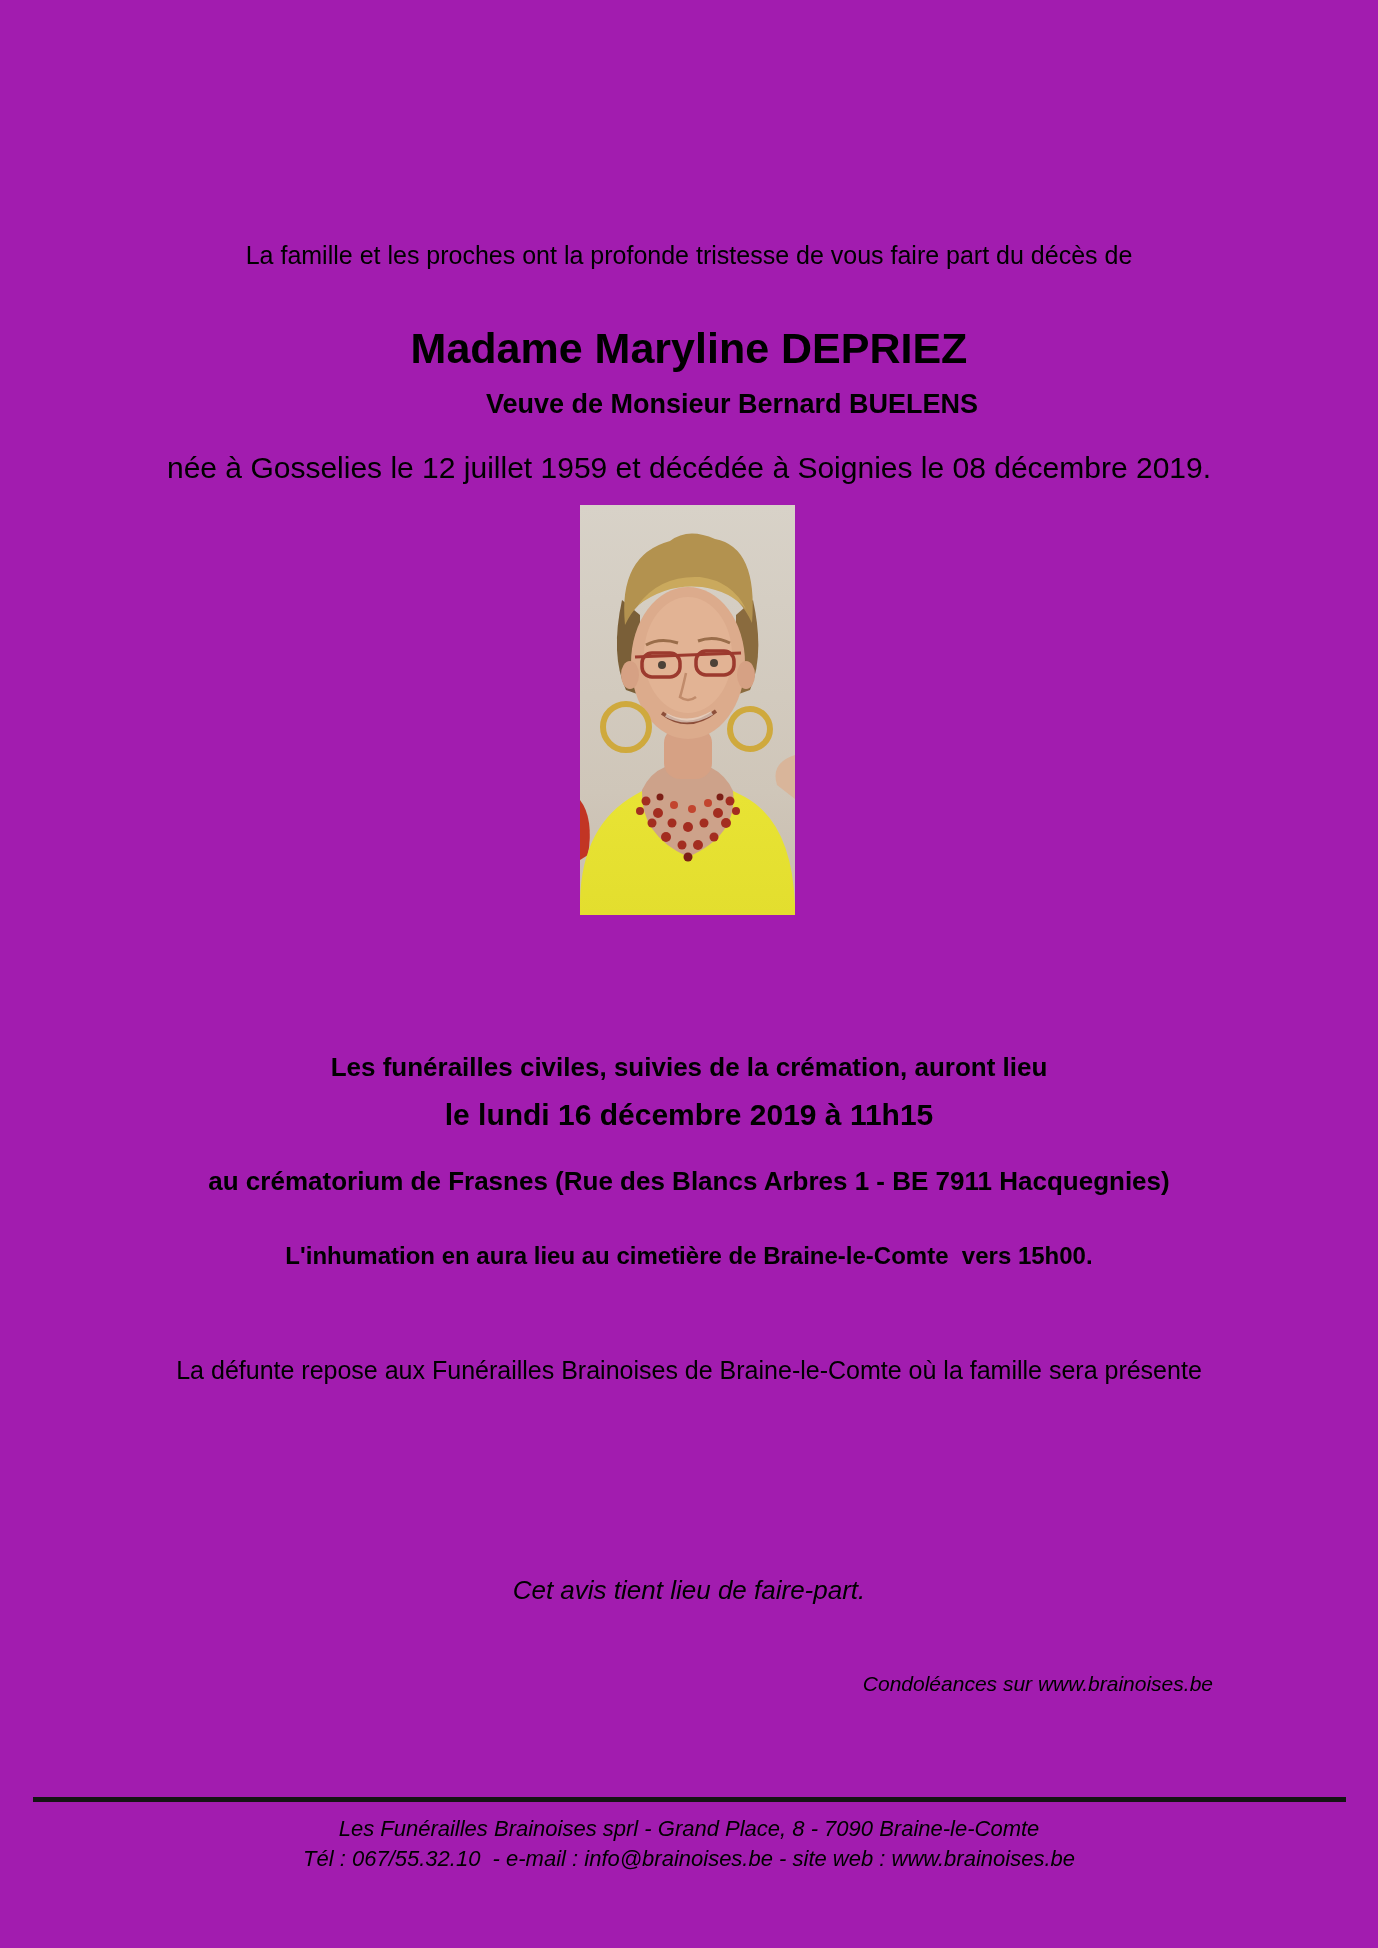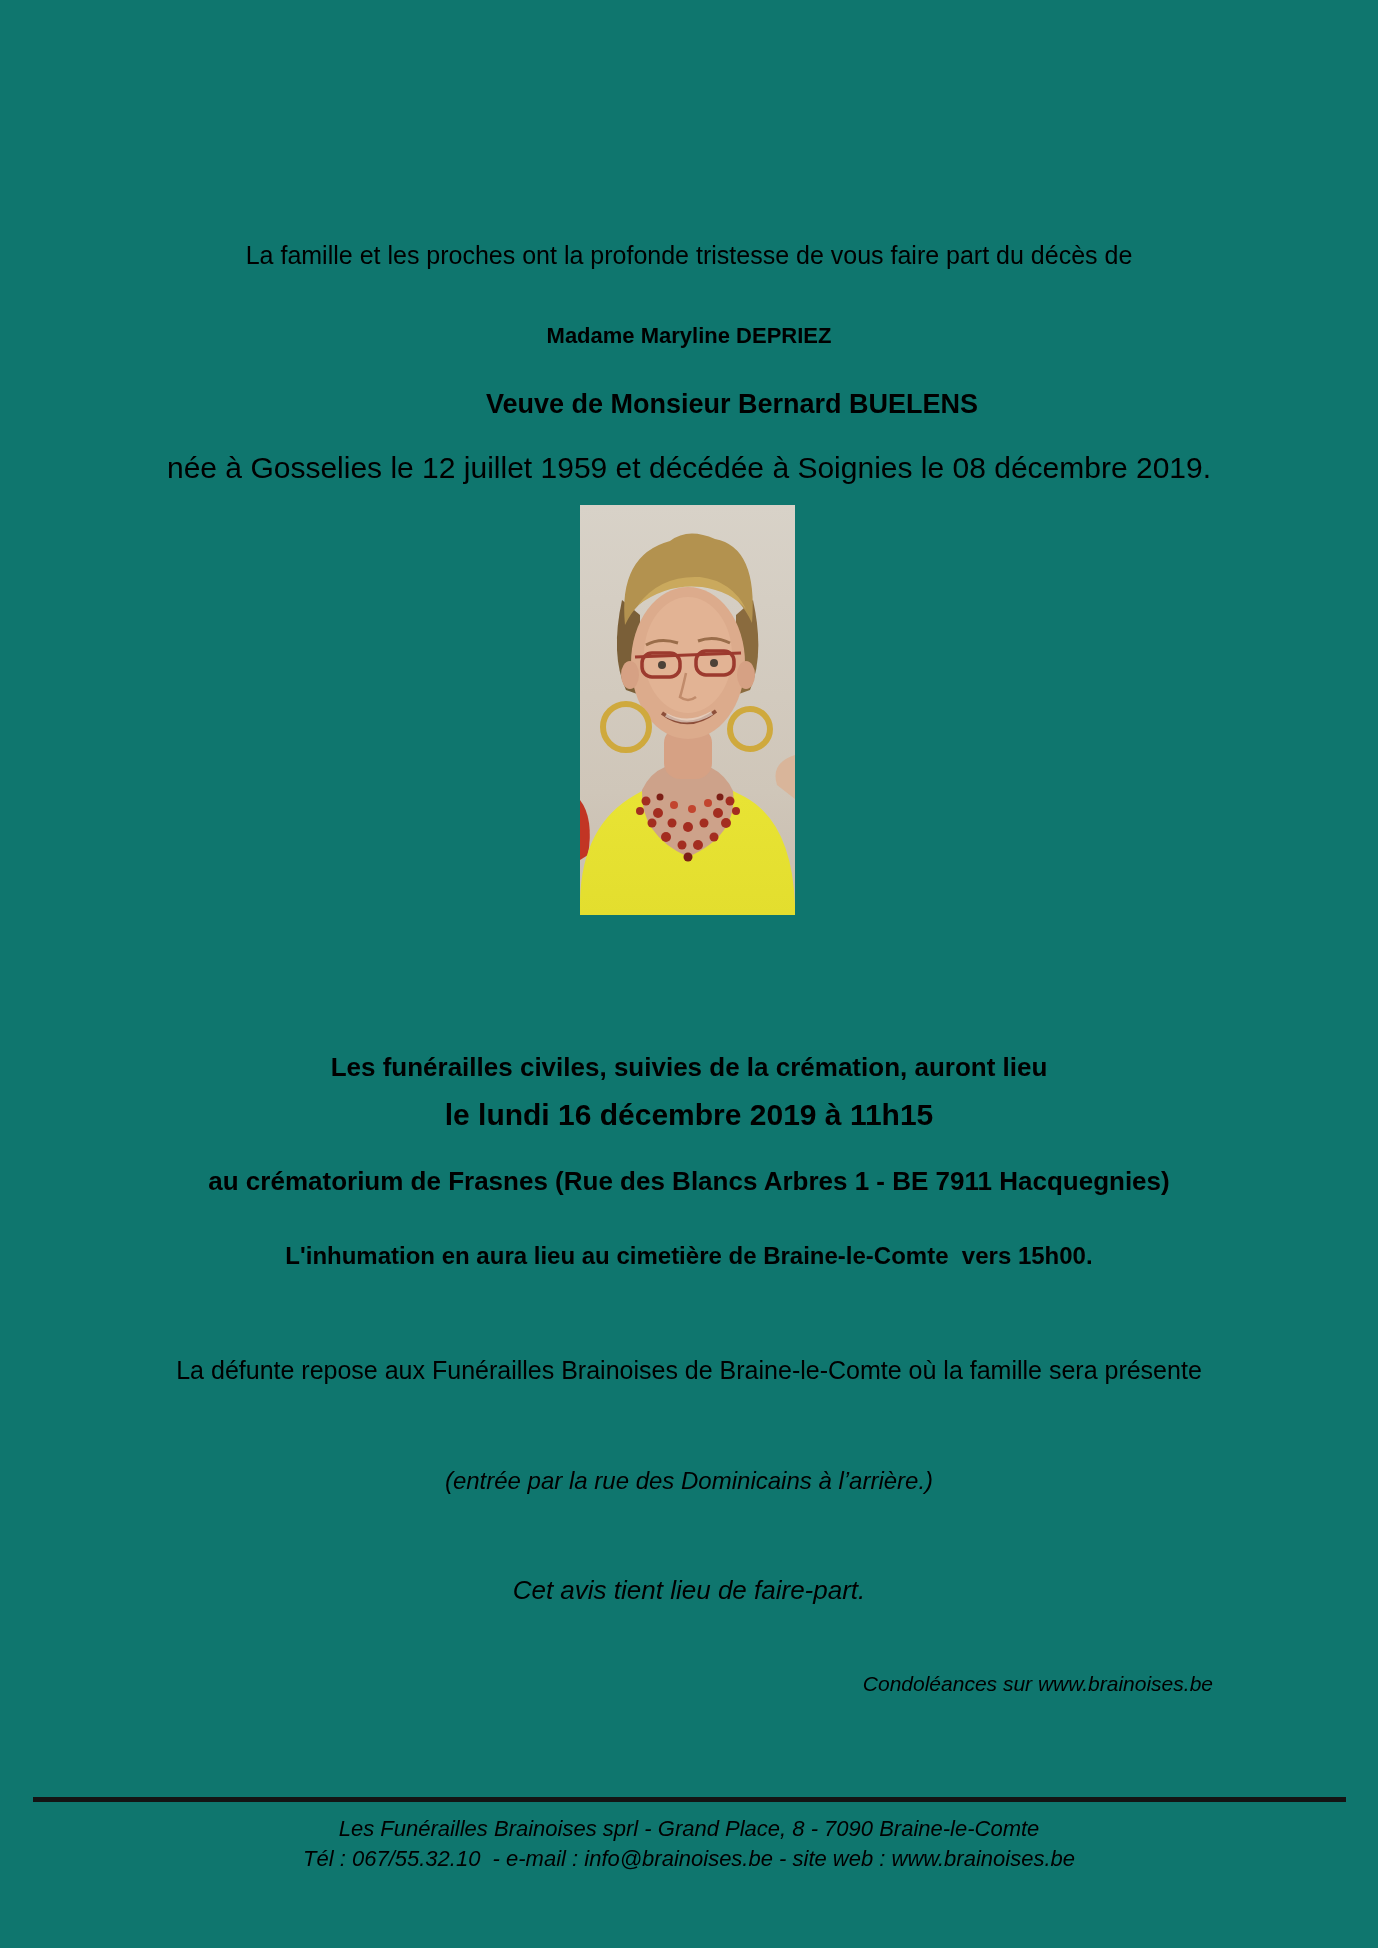--- a/index.html
+++ b/index.html
@@ -4,35 +4,35 @@
 <style>
   html, body {
     margin: 0;
     padding: 0;
     background: #ffffff;
   }
   .page {
     position: relative;
     width: 1378px;
     height: 1948px;
-    background: #0f766e;
+    background: #a21caf;
     font-family: "Liberation Sans", sans-serif;
     color: #000000;
     overflow: hidden;
   }
   .line {
     position: absolute;
     left: 0;
     width: 100%;
     text-align: center;
     white-space: pre-wrap;
     line-height: 1.25;
   }
   .intro        { top: 240px;  font-size: 25px; }
-  .name         { top: 322px;  font-size: 22px; font-weight: bold; text-align: center; }
+  .name         { top: 322px;  font-size: 43px; font-weight: bold; text-align: center; }
   .widow        { top: 388px;  font-size: 27px; font-weight: bold; padding-left: 43px; }
   .birthdeath   { top: 449px;  font-size: 30px; }
   .ceremony     { top: 972px;  font-size: 26px; font-weight: bold; line-height: 38px; }
   .ceremonydate { top: 1096px; font-size: 30px; font-weight: bold; }
   .burial       { top: 1241px; font-size: 24px; font-weight: bold; }
   .repose       { top: 1355px; font-size: 25px; }
   .visit        { top: 1418px; font-size: 25px; }
   .entrance     { top: 1466px; font-size: 24px; font-style: italic; }
   .notice       { top: 1538px; font-size: 26px; font-style: italic; margin-top: 36px; }
   .condolences {
@@ -163,21 +163,20 @@
     <div>au crématorium de Frasnes (Rue des Blancs Arbres 1 - BE 7911 Hacquegnies)</div>
   </div>
 
   <div class="line ceremonydate">le lundi 16 décembre 2019 à 11h15</div>
 
   <div class="line burial">L'inhumation en aura lieu au cimetière de Braine-le-Comte  vers 15h00.</div>
 
   <div class="line repose">La défunte repose aux Funérailles Brainoises de Braine-le-Comte où la famille sera présente</div>
 
 
-  <div class="line entrance">(entrée par la rue des Dominicains à l’arrière.)</div>
 
   <div class="line notice">Cet avis tient lieu de faire-part.</div>
 
   <div class="condolences">Condoléances sur www.brainoises.be</div>
 
   <div class="footer-rule"></div>
 
   <div class="line footer1">Les Funérailles Brainoises sprl - Grand Place, 8 - 7090 Braine-le-Comte</div>
   <div class="line footer2">Tél : 067/55.32.10  - e-mail : info@brainoises.be - site web : www.brainoises.be</div>
 

